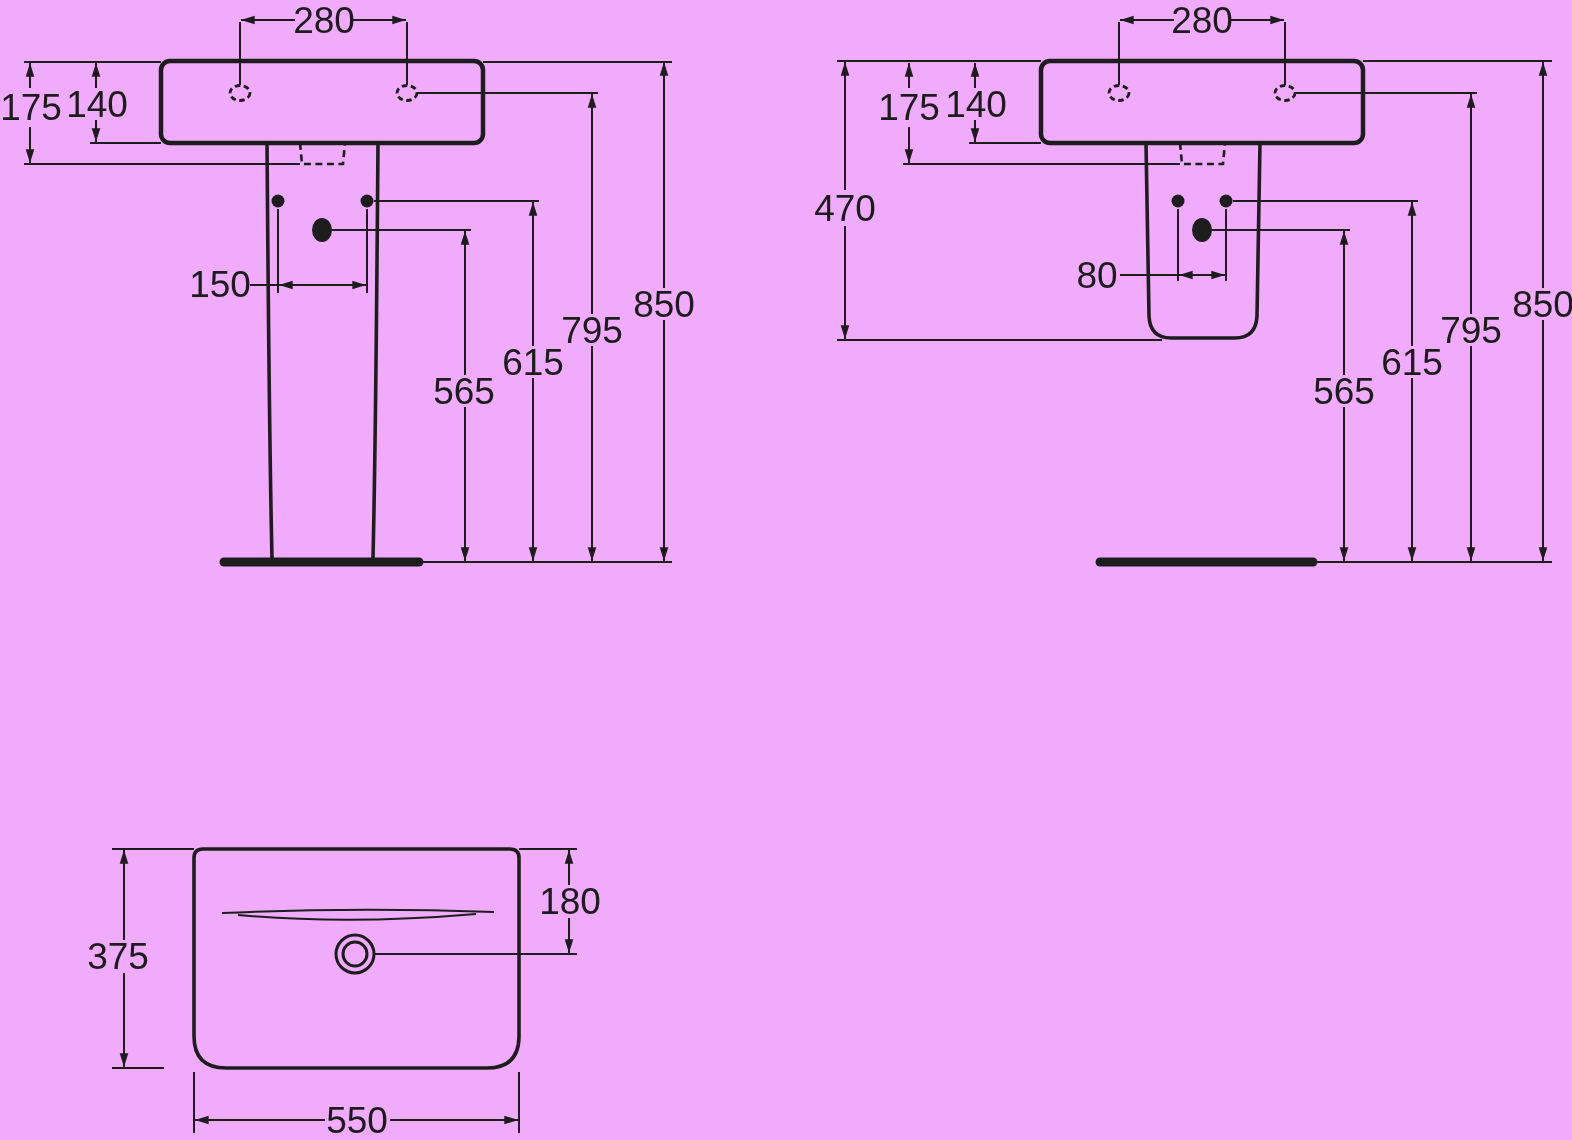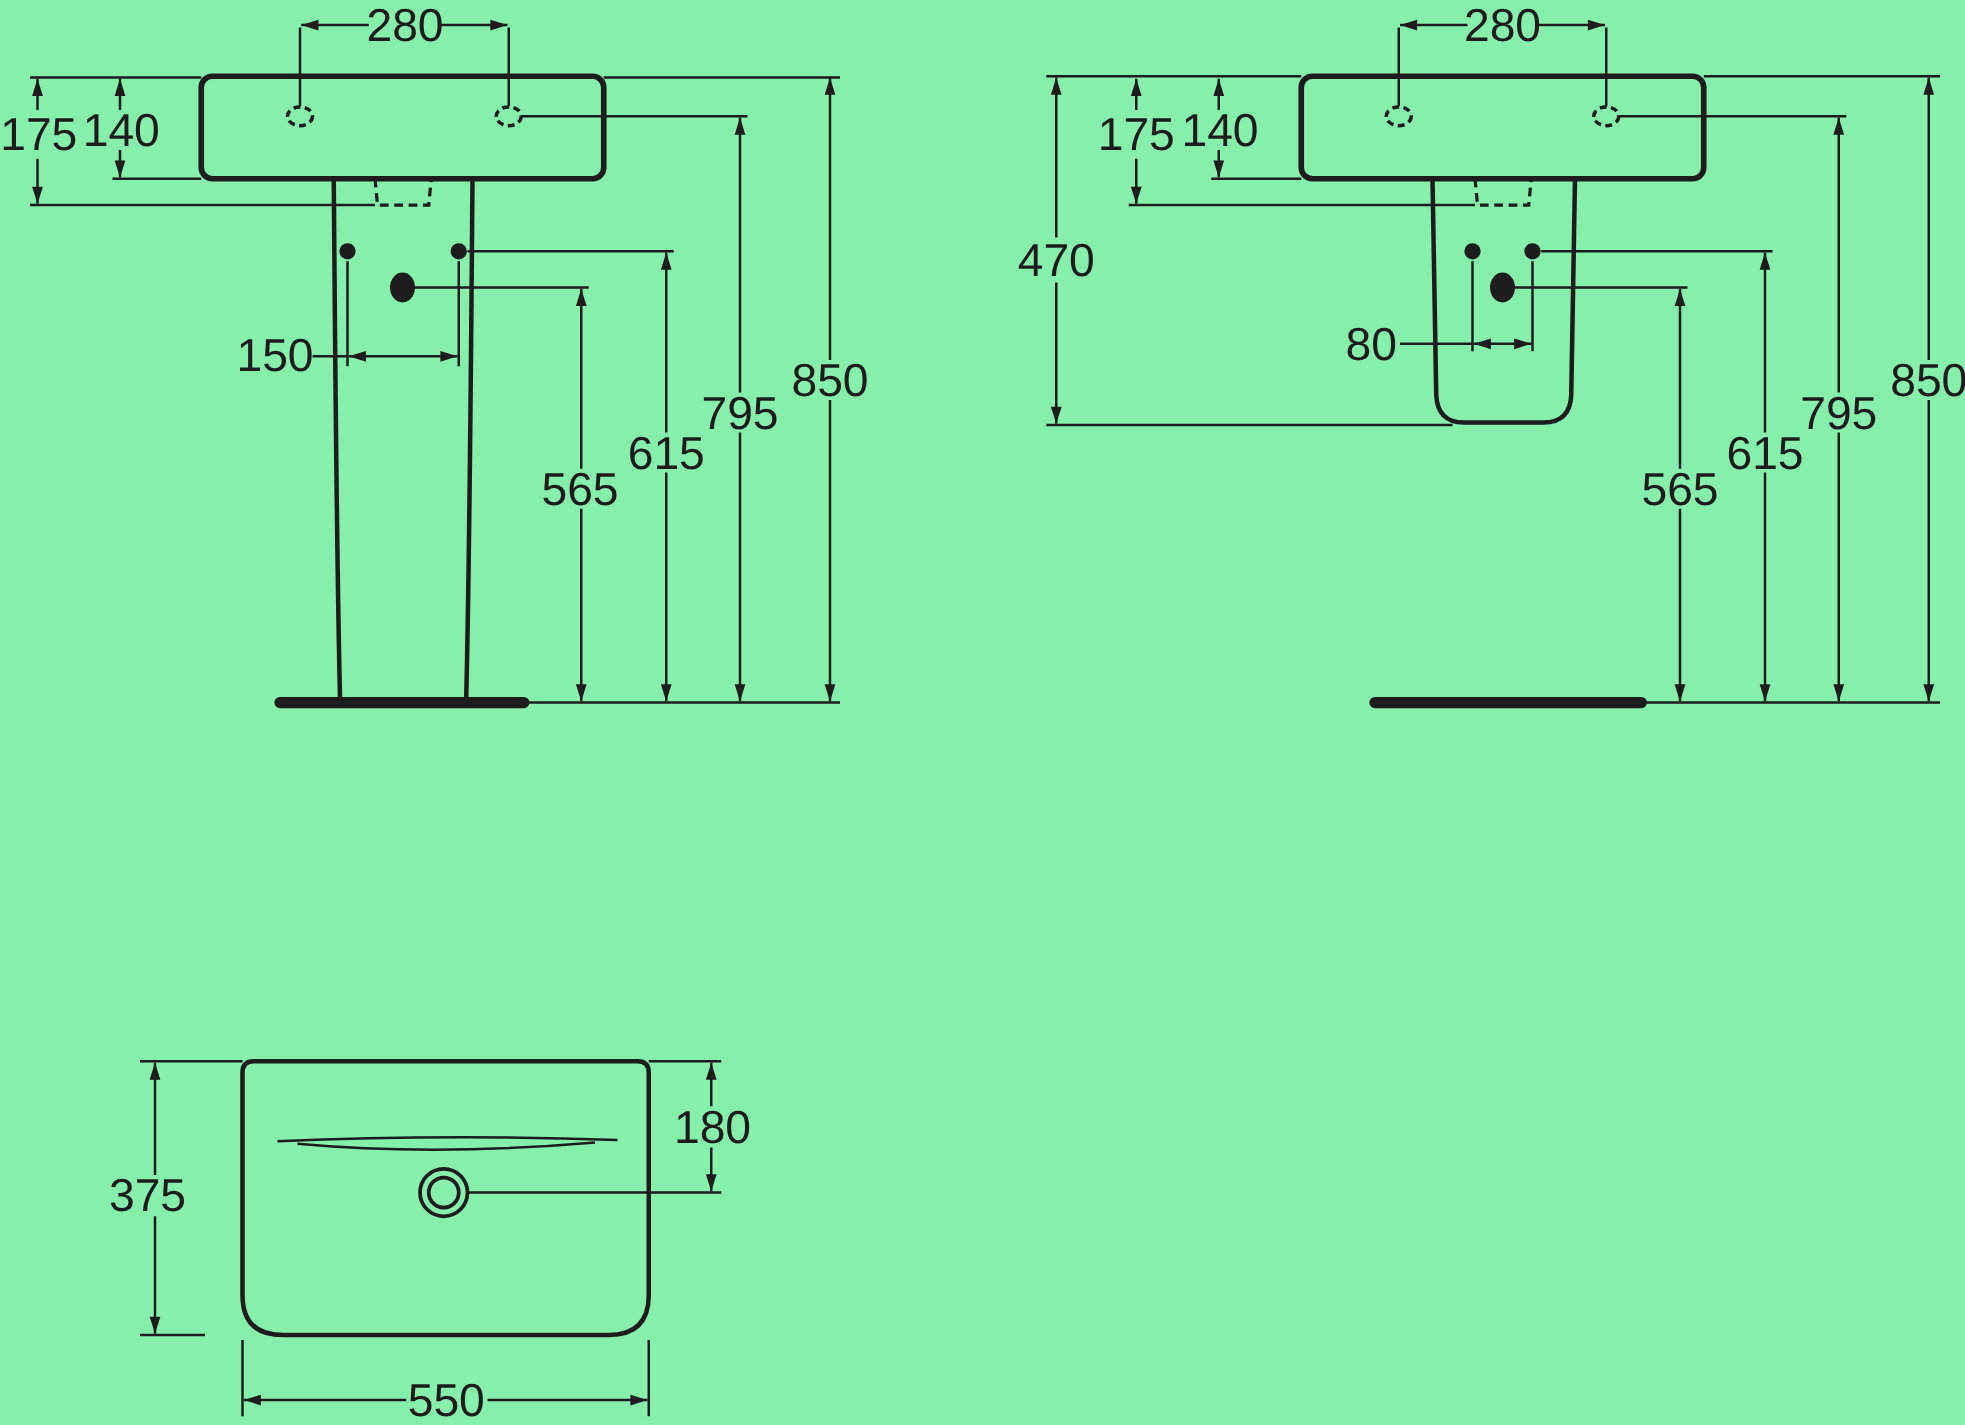--- a/index.html
+++ b/index.html
@@ -1,16 +1,16 @@
 <!DOCTYPE html>
 <html><head>
 <meta charset="utf-8">
 <style>
   html,body{margin:0;padding:0;background:#ffffff;}
-  .stage{position:relative;width:1572px;height:1140px;background:#86efac;overflow:hidden;}
+  .stage{position:relative;width:1572px;height:1140px;background:#f0abfc;overflow:hidden;}
   svg{display:block;}
   .s-outline{fill:none;stroke:#1d1d1d;stroke-width:4.5;stroke-linejoin:round;}
   .s-mid{fill:none;stroke:#1d1d1d;stroke-width:3.6;stroke-linejoin:round;stroke-linecap:round;}
   .s-thin{fill:none;stroke:#1d1d1d;stroke-width:2;}
   .s-dash{fill:none;stroke:#1d1d1d;stroke-width:2.6;stroke-dasharray:7 4.5;}
   .s-tap{fill:none;stroke:#1d1d1d;stroke-width:2.8;stroke-dasharray:5.5 3.5;}
   .s-dot{fill:#1d1d1d;stroke:none;}
   .s-floor{fill:none;stroke:#1d1d1d;stroke-width:9;stroke-linecap:round;}
   .dim-label{font-family:"Liberation Sans","DejaVu Sans",sans-serif;font-size:37px;fill:#1c1c1c;text-anchor:middle;}
 </style>

